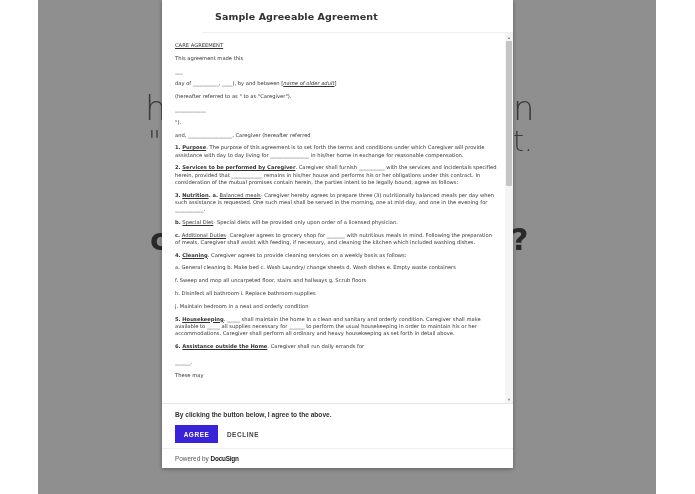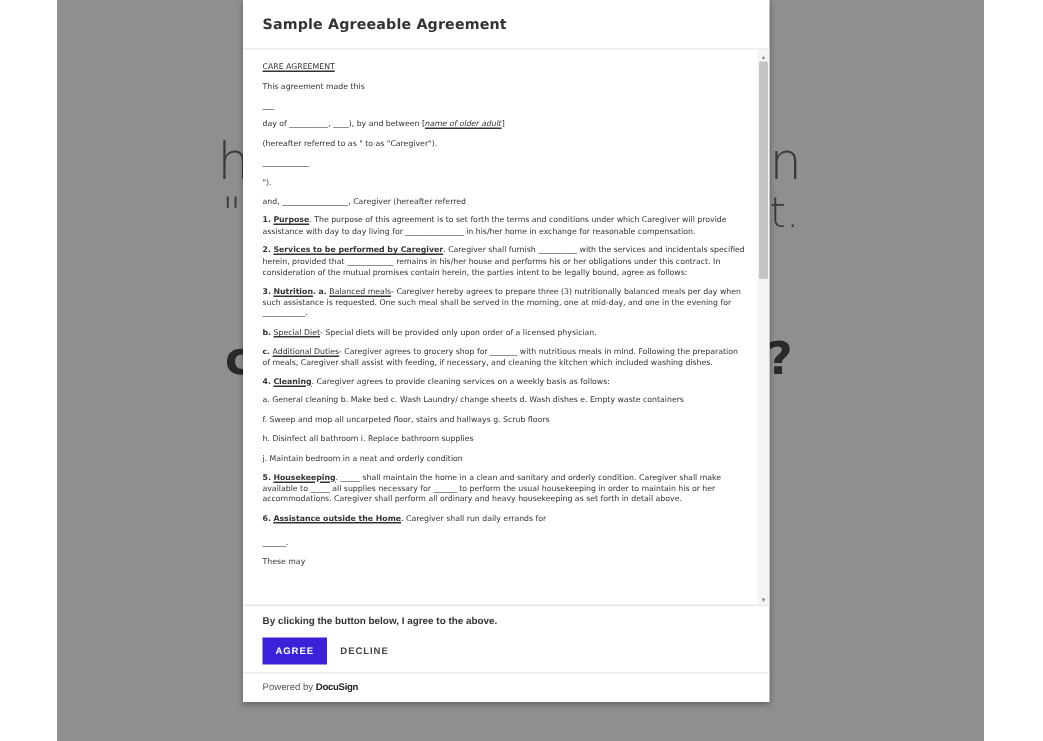--- a/index.html
+++ b/index.html
@@ -8,21 +8,21 @@
   .overlay { position: absolute; left: 38px; top: 0; width: 618px; height: 494px; background: #8f8f8f; }
   .bg-text { position: absolute; color: #3a3a3a; font-family: "DejaVu Sans", sans-serif; font-weight: 300; }
   .bg-h { left: 145px; top: 88px; font-size: 34px; }
   .bg-n { left: 513px; top: 88px; font-size: 34px; }
   .bg-q1 { left: 148px; top: 125px; font-size: 28px; }
   .bg-t { left: 513px; top: 125px; font-size: 28px; }
   .bg-c { left: 150px; top: 222px; font-size: 30px; font-weight: 700; color: #2a2a2a; }
   .bg-qm { left: 511px; top: 222px; font-size: 30px; font-weight: 700; color: #2a2a2a; }
 
   .modal { position: absolute; left: 162px; top: 0; width: 351px; height: 468px; background: #fff; box-shadow: 0 1px 4px rgba(0,0,0,0.35); }
-  .modal-header { height: 33px; padding: 11px 13px 0; border-bottom: 1px solid #eee; }
+  .modal-header { height: 33px; padding: 11px 13px 0; border-bottom: 1px solid #eee; margin-left: 40px; }
   .modal-title { font-family: "DejaVu Sans", sans-serif; font-size: 9.5px; font-weight: 700; color: #333; letter-spacing: 0.1px; }
 
   .doc-wrap { position: absolute; left: 0; top: 33px; width: 351px; height: 371px; overflow: hidden; border-bottom: 1px solid #e6e6e6; }
   .doc { padding: 9px 8px 0 13px; width: 343px; font-family: "DejaVu Sans", sans-serif; font-size: 5.2px; line-height: 7.2px; color: #333; }
   .doc p { margin-bottom: 5.6px; }
   .doc .u { text-decoration: underline; }
   .doc .b { font-weight: 700; }
   .doc .i { font-style: italic; }
   .scrollbar { position: absolute; right: 0; top: 0; width: 8px; height: 371px; background: #f4f4f4; }
   .scroll-up { position: absolute; top: 2px; left: 2px; font-size: 4px; color: #888; }

